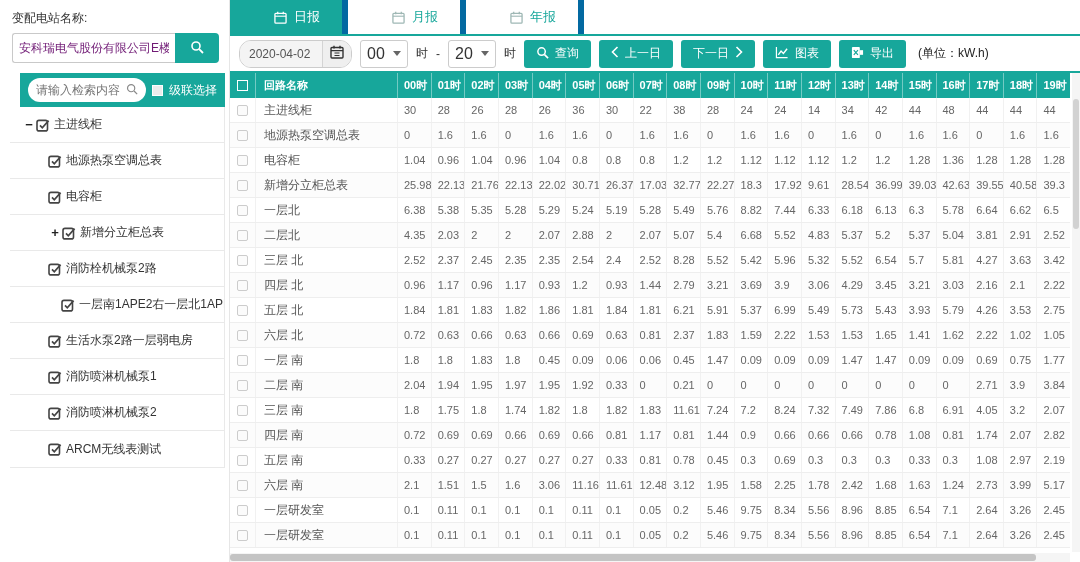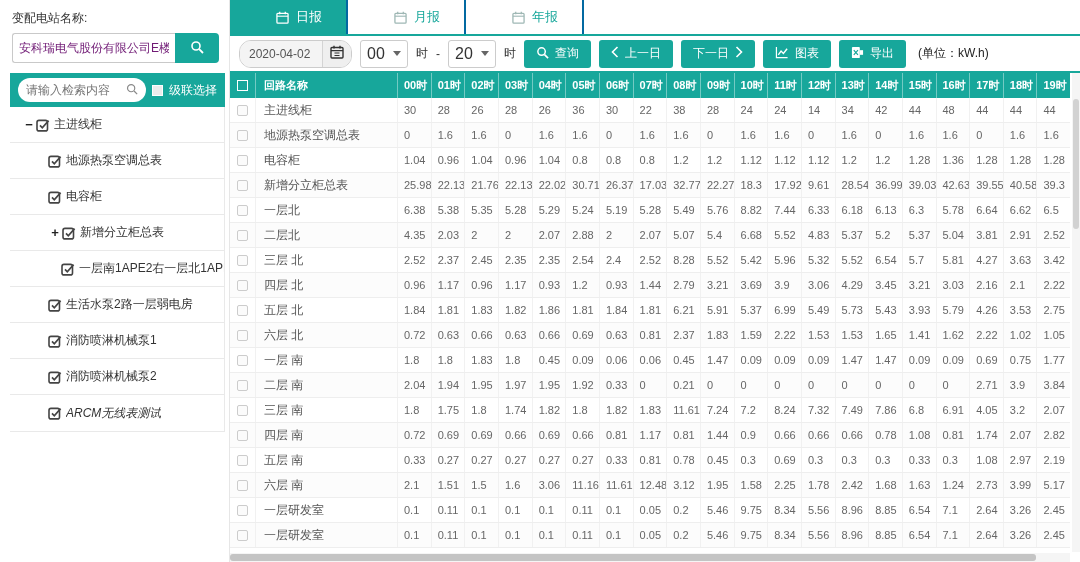--- a/index.html
+++ b/index.html
@@ -6,37 +6,37 @@
   * { box-sizing:border-box; margin:0; padding:0; }
   html,body { width:1080px; height:562px; overflow:hidden; }
   body { font-family:"Liberation Sans","DejaVu Sans",sans-serif; background:#fff; display:flex; }
 
   
   .sidebar { width:230px; min-width:230px; border-right:1px solid #e6e6e6; background:#fff; }
   .station-label { font-size:12px; color:#333; margin:10px 12px 6px 12px; }
   .station-row { display:flex; margin:0 10px 0 12px; height:30px; }
   .station-input { flex:1; min-width:0; border:1px solid #c9c9c9; border-right:none; border-radius:3px 0 0 3px; font-size:12px; color:#701a75; padding:0 6px; outline:none; font-family:inherit; }
   .station-search-btn { width:44px; background:var(--accent); border:none; border-radius:0 4px 4px 0; display:flex; align-items:center; justify-content:center; cursor:pointer; }
-  .filter-bar { margin:10px 4px 0 10px; background:var(--accent); height:34px; display:flex; align-items:center; padding:0 8px; gap:6px; }
+  .filter-bar { margin:10px 4px 0 20px; background:var(--accent); height:34px; display:flex; align-items:center; padding:0 8px; gap:6px; }
   .filter-input-wrap { flex:1; min-width:0; background:#fff; border-radius:13px; height:24px; display:flex; align-items:center; padding:0 8px; }
   .filter-input { border:none; outline:none; flex:1; min-width:0; font-size:12px; color:#666; font-family:inherit; }
   .cascade-checkbox { width:11px; height:11px; background:#ececec; border:1px solid #fdfdfd; flex:none; }
   .cascade-label { color:#fff; font-size:12px; white-space:nowrap; }
   .tree { margin:0 4px 0 10px; border-right:1px solid #e9e9e9; border-bottom:1px solid #e9e9e9; position:relative; }
   .tree::before { content:""; position:absolute; left:28px; top:0; bottom:0; width:1px; background:#e9e9e9; }
   .tree-item { height:36px; display:flex; align-items:center; border-bottom:1px solid #e9e9e9; font-size:12px; color:#333; cursor:pointer; white-space:nowrap; overflow:hidden; background:#fff; position:relative; z-index:1; }
   .tree-item:last-child { border-bottom:none; }
   .tree-item .expander { width:14px; font-weight:bold; color:#222; font-size:13px; flex:none; text-align:center; }
   .tree-item .check-icon { display:flex; align-items:center; margin-right:4px; flex:none; }
   .tree-item .tree-label { overflow:hidden; text-overflow:clip; }
 
   
   .main { flex:1; min-width:0; display:flex; flex-direction:column; }
   .tabbar { display:flex; height:36px; border-bottom:2px solid var(--accent); }
-  .tab { width:118px; display:flex; align-items:center; justify-content:center; gap:7px; font-size:13px; color:var(--accent); border-right:2px solid #0369a1; cursor:pointer; background:#fff;padding-left:22px; }
+  .tab { width:118px; display:flex; align-items:center; justify-content:center; gap:7px; font-size:13px; color:var(--accent); border-right:6px solid #0369a1; cursor:pointer; background:#fff;padding-left:22px; }
   .tab.active { background:var(--accent); color:#fff; }
   .tab .ticon { display:flex; align-items:center; }
 
   .toolbar { height:37px; display:flex; align-items:center; padding:0 9px; gap:8px; border-bottom:2px solid var(--accent); }
   .date-widget { display:flex; height:28px; border:1px solid #ccc; border-radius:12px; overflow:hidden; cursor:pointer; }
   .date-text { background:#f4f4f4; font-size:12px; color:#555; display:flex; align-items:center; padding:0 9px; width:82px; }
   .date-cal-btn { width:29px; background:#efefef; border-left:1px solid #d4d4d4; display:flex; align-items:center; justify-content:center; }
   .hour-select { width:48px; height:28px; border:1px solid #ccc; border-radius:3px; background:#fff; display:flex; align-items:center; justify-content:space-between; padding:0 6px; font-size:16px; color:#333; cursor:pointer; }
   .caret-down { width:0; height:0; border-left:4px solid transparent; border-right:4px solid transparent; border-top:5px solid #666; }
   .tb-text { font-size:12px; color:#333; }
@@ -127,20 +127,29 @@
       <div class="tree-item" style="padding-left: 38px;">
         <span class="expander">+</span>
         <span class="check-icon">
           <svg width="14" height="14" viewBox="0 0 14 14">
             <rect x="1" y="2.4" width="10.5" height="10.5" rx="2" fill="none" stroke="#444" stroke-width="1.6"></rect>
             <path d="M4 7.4 l2.3 2.4 L12.6 2.6" fill="none" stroke="#444" stroke-width="1.7"></path>
           </svg>
         </span>
         <span class="tree-label">新增分立柜总表</span>
       </div>
+      <div class="tree-item" style="padding-left: 38px;">
+        <span class="check-icon">
+          <svg width="14" height="14" viewBox="0 0 14 14">
+            <rect x="1" y="2.4" width="10.5" height="10.5" rx="2" fill="none" stroke="#444" stroke-width="1.6"></rect>
+            <path d="M4 7.4 l2.3 2.4 L12.6 2.6" fill="none" stroke="#444" stroke-width="1.7"></path>
+          </svg>
+        </span>
+        <span class="tree-label">消防栓机械泵2路</span>
+      </div>
       <div class="tree-item" style="padding-left: 51px;">
         <span class="check-icon">
           <svg width="14" height="14" viewBox="0 0 14 14">
             <rect x="1" y="2.4" width="10.5" height="10.5" rx="2" fill="none" stroke="#444" stroke-width="1.6"></rect>
             <path d="M4 7.4 l2.3 2.4 L12.6 2.6" fill="none" stroke="#444" stroke-width="1.7"></path>
           </svg>
         </span>
         <span class="tree-label">一层南1APE2右一层北1APE1左</span>
       </div>
       <div class="tree-item" style="padding-left: 38px;">
@@ -163,21 +172,21 @@
       </div>
       <div class="tree-item" style="padding-left: 38px;">
         <span class="check-icon">
           <svg width="14" height="14" viewBox="0 0 14 14">
             <rect x="1" y="2.4" width="10.5" height="10.5" rx="2" fill="none" stroke="#444" stroke-width="1.6"></rect>
             <path d="M4 7.4 l2.3 2.4 L12.6 2.6" fill="none" stroke="#444" stroke-width="1.7"></path>
           </svg>
         </span>
         <span class="tree-label">消防喷淋机械泵2</span>
       </div>
-      <div class="tree-item" style="padding-left: 38px; font-style: italic;">
+      <div class="tree-item" style="padding-left: 38px;">
         <span class="check-icon">
           <svg width="14" height="14" viewBox="0 0 14 14">
             <rect x="1" y="2.4" width="10.5" height="10.5" rx="2" fill="none" stroke="#444" stroke-width="1.6"></rect>
             <path d="M4 7.4 l2.3 2.4 L12.6 2.6" fill="none" stroke="#444" stroke-width="1.7"></path>
           </svg>
         </span>
         <span class="tree-label">ARCM无线表测试</span>
       </div>
     </div>
 </div>

